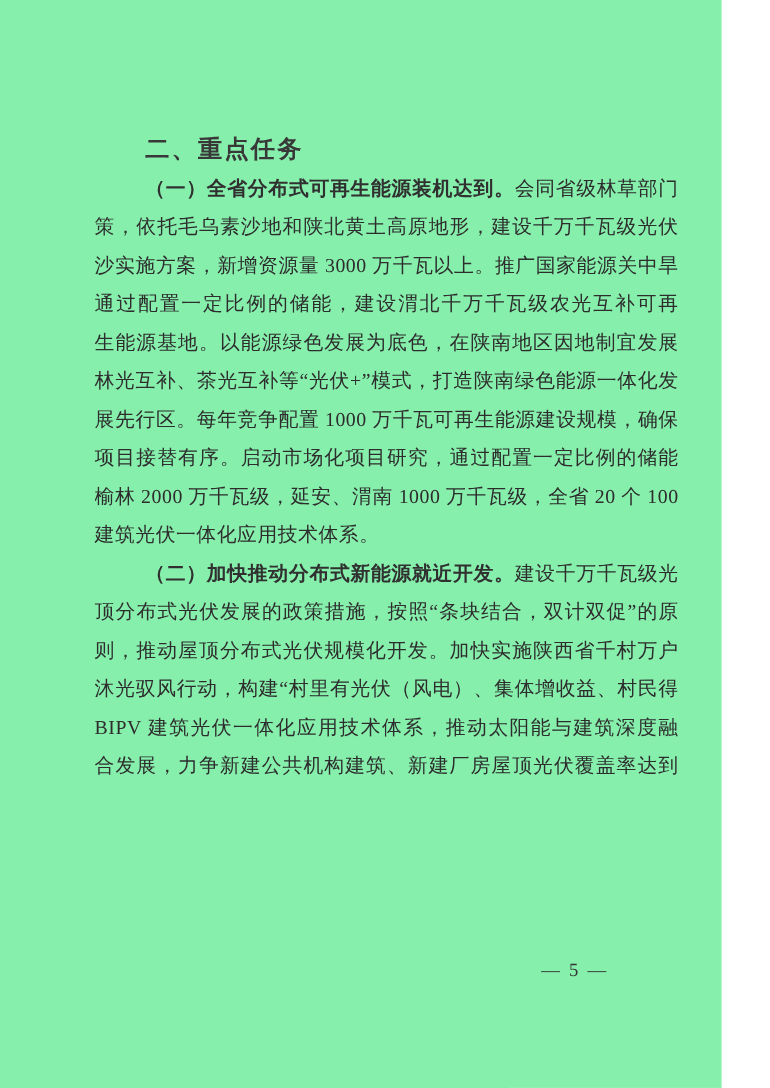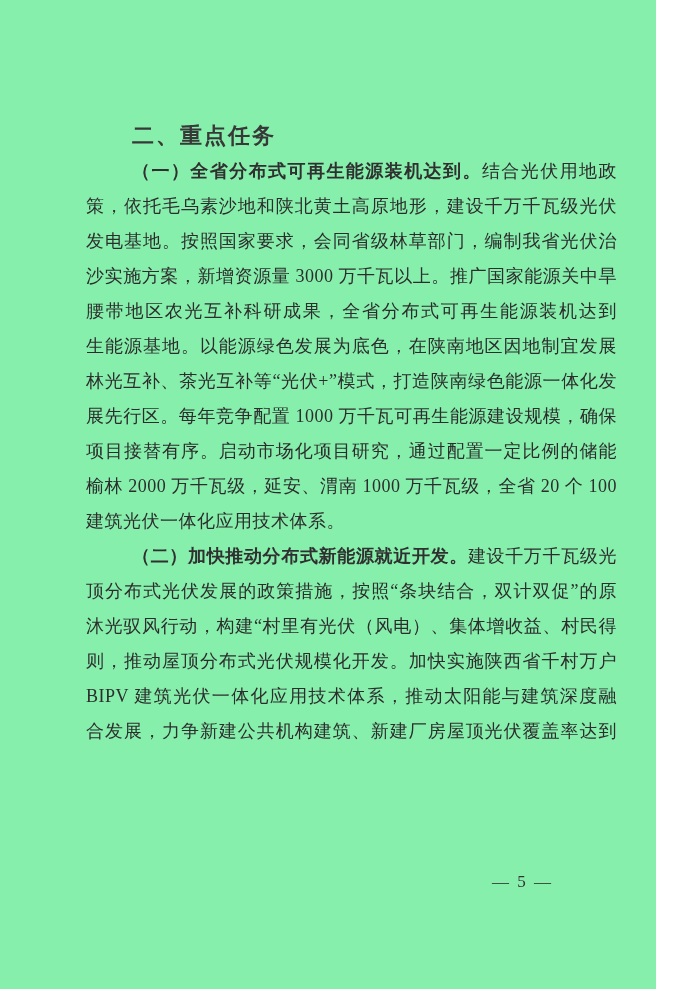--- a/index.html
+++ b/index.html
@@ -69,38 +69,37 @@
 </style>
 </head>
 <body>
 
 <div class="page">
   <div class="content">
 
     <h2 class="heading">二、重点任务</h2>
 
     <div class="para">
-      <div class="line first"><span class="lead">（一）全省分布式可再生能源装机达到。</span><span>结合光伏用地政</span></div>
+      <div class="line first"><span class="lead">（一）全省分布式可再生能源装机达到。</span><span>会同省级林草部门</span></div>
       <div class="line">策，依托毛乌素沙地和陕北黄土高原地形，建设千万千瓦级光伏</div>
-      <div class="line">发电基地。按照国家要求，会同省级林草部门，编制我省光伏治</div>
       <div class="line">沙实施方案，新增资源量 3000 万千瓦以上。推广国家能源关中旱</div>
-      <div class="line">腰带地区农光互补科研成果，全省分布式可再生能源装机达到</div>
+      <div class="line">通过配置一定比例的储能，建设渭北千万千瓦级农光互补可再</div>
       <div class="line">生能源基地。以能源绿色发展为底色，在陕南地区因地制宜发展</div>
       <div class="line">林光互补、茶光互补等“光伏+”模式，打造陕南绿色能源一体化发</div>
       <div class="line">展先行区。每年竞争配置 1000 万千瓦可再生能源建设规模，确保</div>
       <div class="line">项目接替有序。启动市场化项目研究，通过配置一定比例的储能</div>
       <div class="line">榆林 2000 万千瓦级，延安、渭南 1000 万千瓦级，全省 20 个 100</div>
       <div class="line last">建筑光伏一体化应用技术体系。</div>
     </div>
 
     <div class="para">
       <div class="line first"><span class="lead">（二）加快推动分布式新能源就近开发。</span><span>建设千万千瓦级光伏</span></div>
       <div class="line">顶分布式光伏发展的政策措施，按照“条块结合，双计双促”的原</div>
+      <div class="line">则，推动屋顶分布式光伏规模化开发。加快实施陕西省千村万户</div>
       <div class="line">沐光驭风行动，构建“村里有光伏（风电）、集体增收益、村民得</div>
-      <div class="line">则，推动屋顶分布式光伏规模化开发。加快实施陕西省千村万户</div>
       <div class="line">BIPV 建筑光伏一体化应用技术体系，推动太阳能与建筑深度融</div>
       <div class="line">合发展，力争新建公共机构建筑、新建厂房屋顶光伏覆盖率达到</div>
     </div>
 
   </div>
 
   <div class="page-number">— 5 —</div>
 </div>
 
 </body></html>

